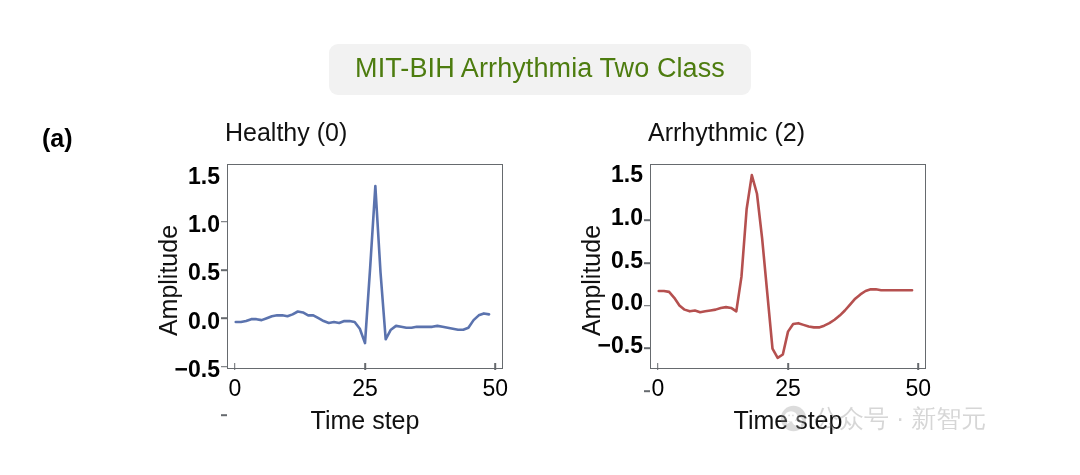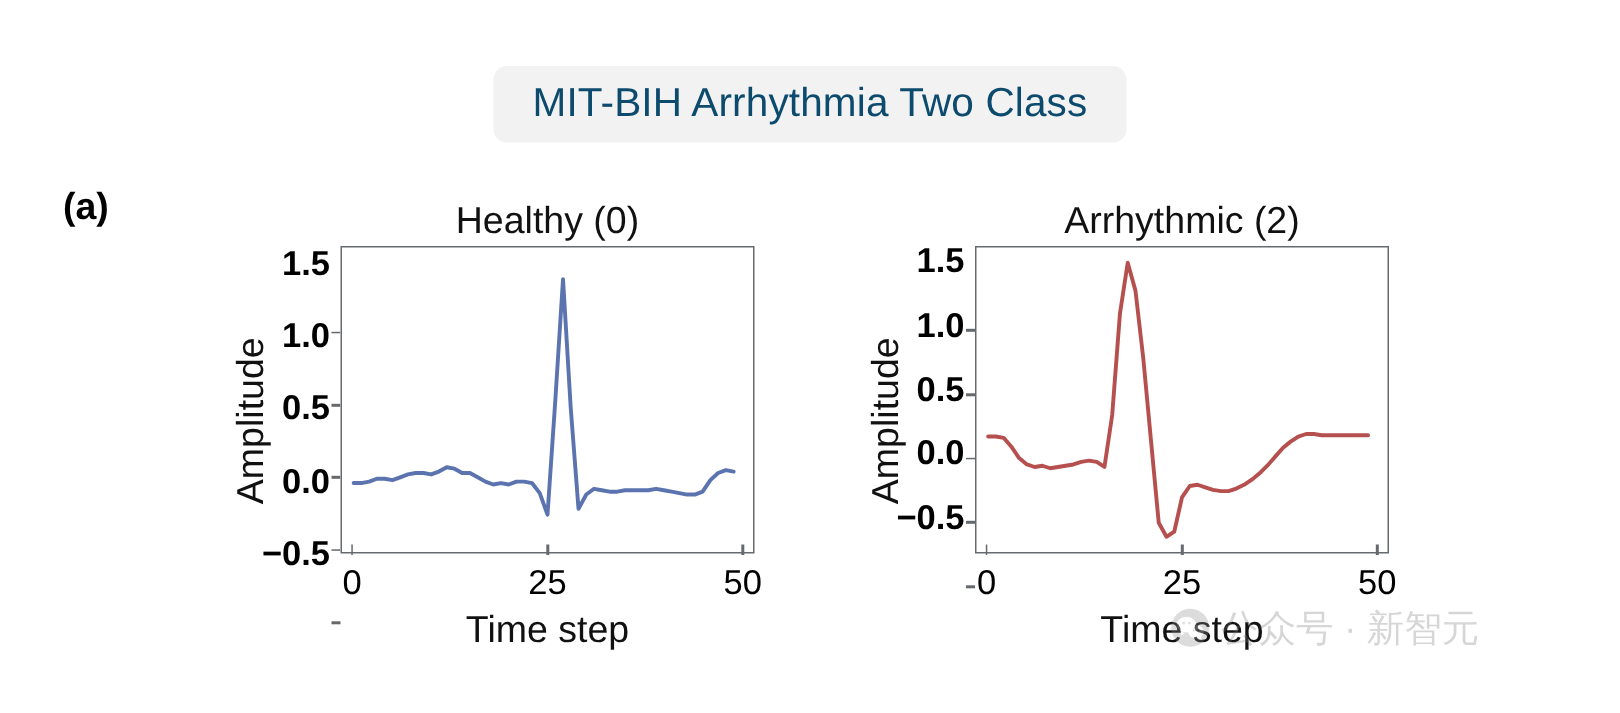--- a/index.html
+++ b/index.html
@@ -24,21 +24,21 @@
     width: 1080px;
     display: flex;
     justify-content: center;
   }
   #figure-title {
     background: #f2f2f2;
     border-radius: 9px;
     padding: 9px 26px 11px 26px;
     font-size: 27px;
     letter-spacing: 0.1px;
-    color: #0c4a6e;
+    color: #4d7c0f;
     white-space: nowrap;
   }
 
   
   #panel-label {
     position: absolute;
     left: 42px;
     top: 124px;
     font-size: 25px;
     font-weight: bold;
@@ -49,23 +49,23 @@
   .subplot {
     position: absolute;
     top: 118px;
   }
   #subplot-healthy  { left: 120px; }
   #subplot-arrhythmic { left: 543px; }
 
   .subplot-title {
     position: absolute;
     left: 105px;
-    top: 15px;
+    top: 0px;
     width: 280px;
-    text-align: center;
+    text-align: left;
     font-size: 25px;
     color: #111111;
     white-space: nowrap;
   }
 
   
   .axes {
     position: absolute;
     left: 107px;
     top: 46px;

